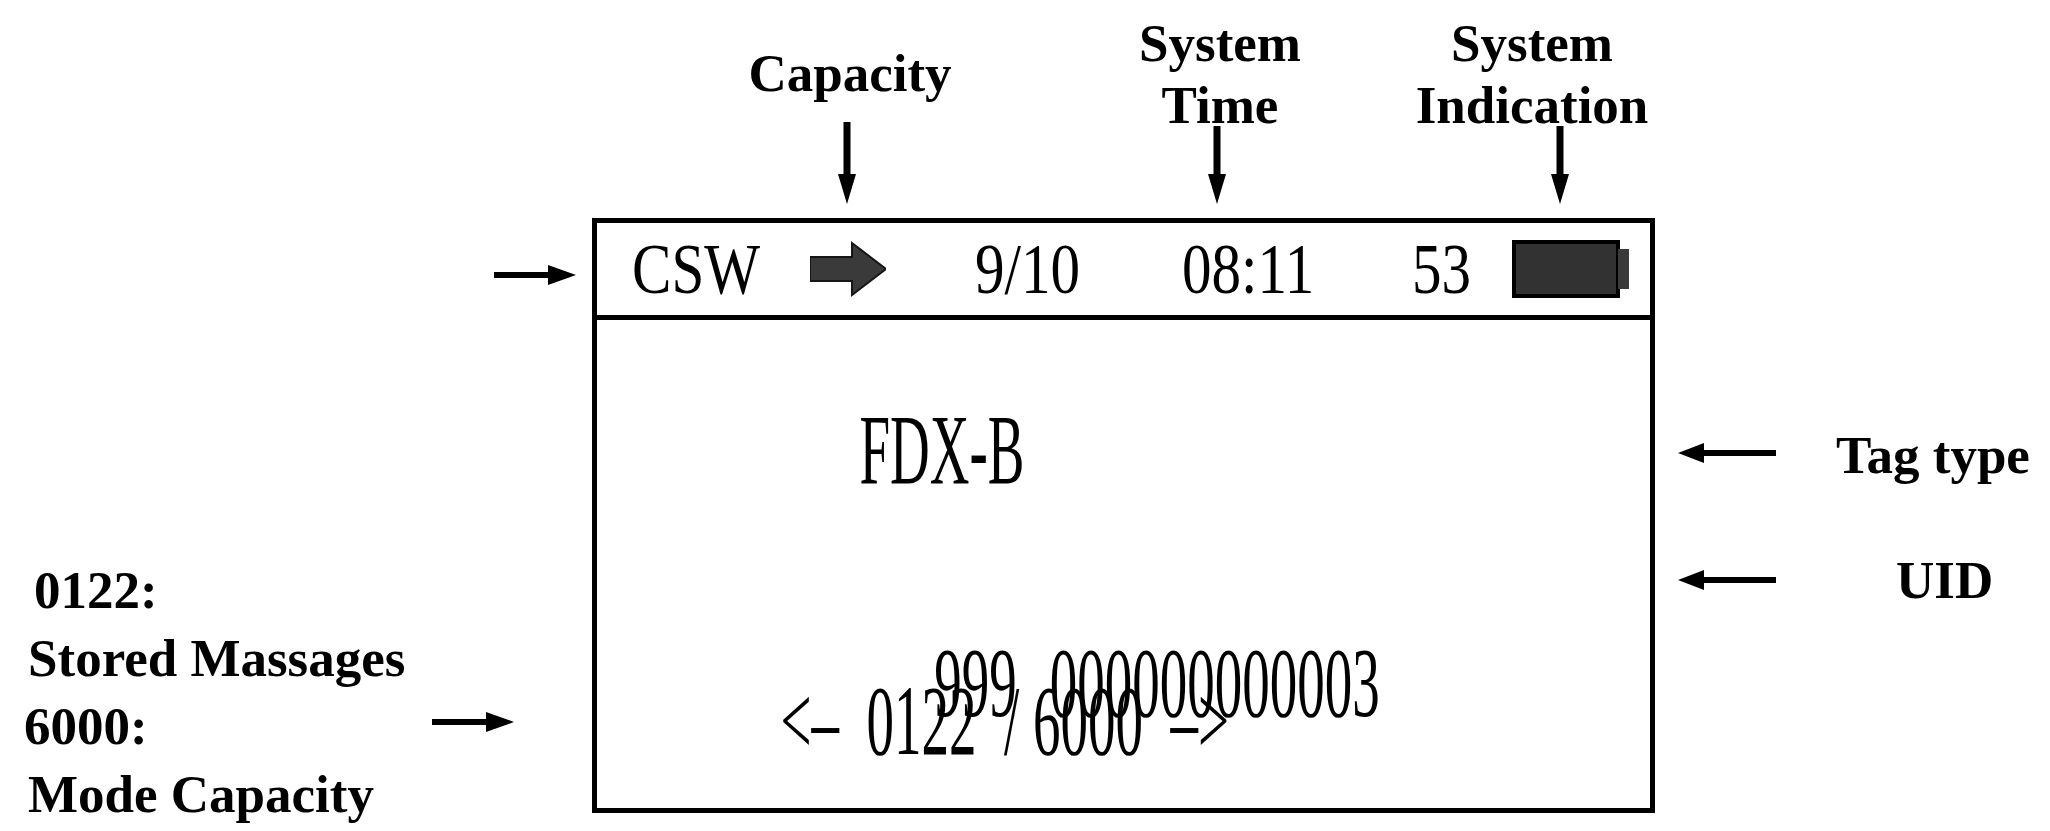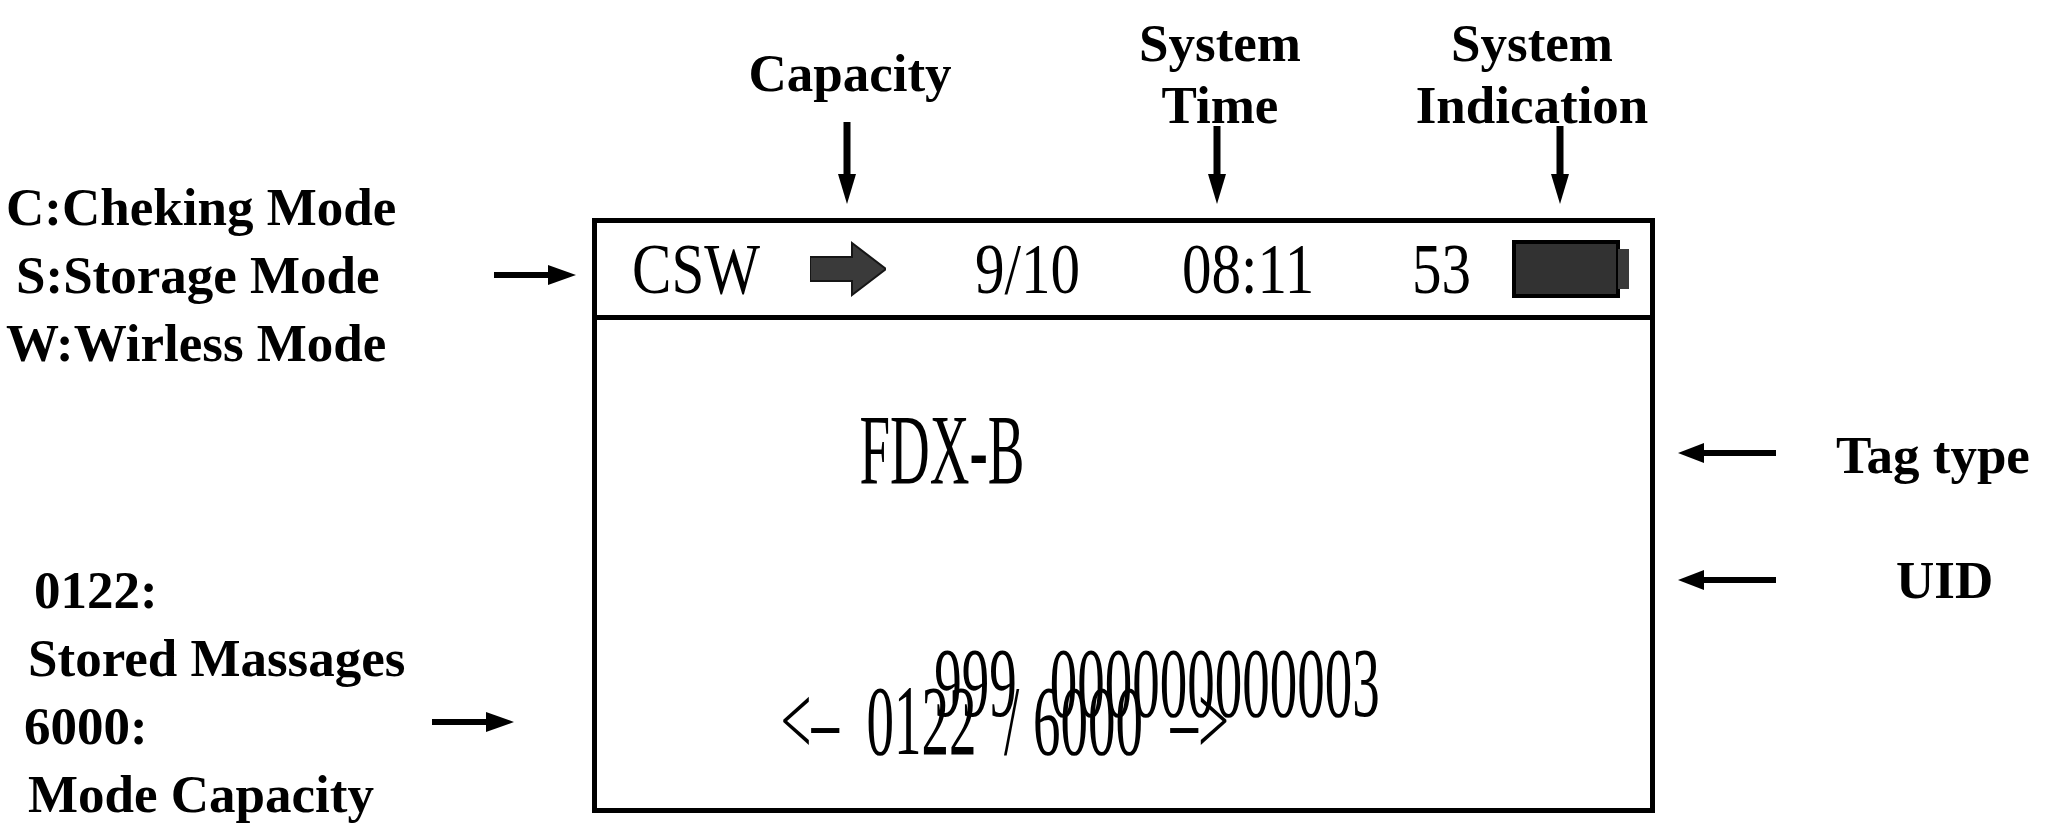--- a/index.html
+++ b/index.html
@@ -113,25 +113,20 @@
   #pager-line    { top: 448px; }
   #uid-line .gap { display: inline-block; width: 60px; }
 
   svg { display: block; }
 </style>
 </head>
 <body>
 
 <div id="canvas">
 
-  <div class="lbl" id="mode-legend">
-    <div class="l1">C:Cheking Mode</div>
-    <div class="l2">S:Storage Mode</div>
-    <div class="l3">W:Wirless Mode</div>
-  </div>
 
   <div class="lbl center" id="wireless-label">
     <div>Capacity</div>
   </div>
   <div class="lbl center" id="system-time-label">
     <div>System</div>
     <div>Time</div>
   </div>
   <div class="lbl center" id="battery-ind-label">
     <div>System</div>

